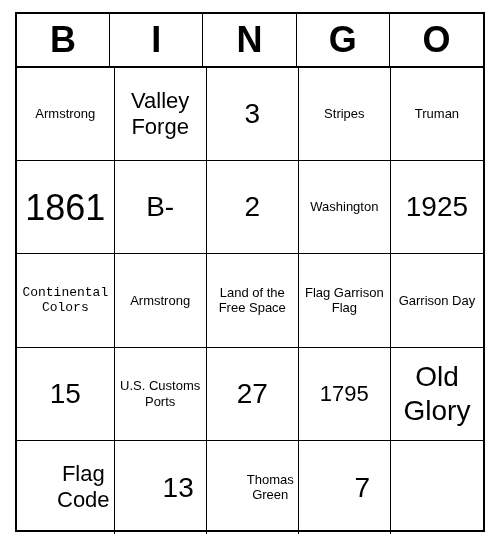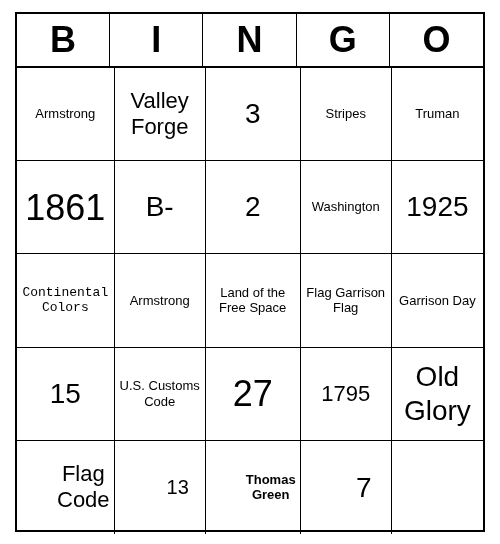--- a/index.html
+++ b/index.html
@@ -93,22 +93,22 @@
       <div class="bingo-cell" style="font-size: 28px;">B-</div>
       <div class="bingo-cell" style="font-size: 28px;">2</div>
       <div class="bingo-cell" style="font-size: 13px;">Washington</div>
       <div class="bingo-cell" style="font-size: 28px;">1925</div>
       <div class="bingo-cell" style="font-size: 13px; font-family: Liberation Mono, monospace;">Continental Colors</div>
       <div class="bingo-cell" style="font-size: 13px;">Armstrong</div>
       <div class="bingo-cell" style="font-size: 13px;">Land of the Free Space</div>
       <div class="bingo-cell" style="font-size: 13px;">Flag Garrison Flag</div>
       <div class="bingo-cell" style="font-size: 13px;">Garrison Day</div>
       <div class="bingo-cell" style="font-size: 28px;">15</div>
-      <div class="bingo-cell" style="font-size: 13px;">U.S. Customs Code</div>
-      <div class="bingo-cell" style="font-size: 36px;">27</div>
+      <div class="bingo-cell" style="font-size: 13px;">U.S. Customs Ports</div>
+      <div class="bingo-cell" style="font-size: 28px;">27</div>
       <div class="bingo-cell" style="font-size: 22px;">1795</div>
       <div class="bingo-cell" style="font-size: 28px;">Old Glory</div>
       <div class="bingo-cell" style="font-size: 22px;">Flag Code</div>
-      <div class="bingo-cell" style="font-size: 20px;">13</div>
-      <div class="bingo-cell" style="font-size: 13px; font-weight: bold;">Thomas Green</div>
+      <div class="bingo-cell" style="font-size: 28px;">13</div>
+      <div class="bingo-cell" style="font-size: 13px;">Thomas Green</div>
       <div class="bingo-cell" style="font-size: 28px;">7</div>
     </div>
 </div>
 
 </body></html>

